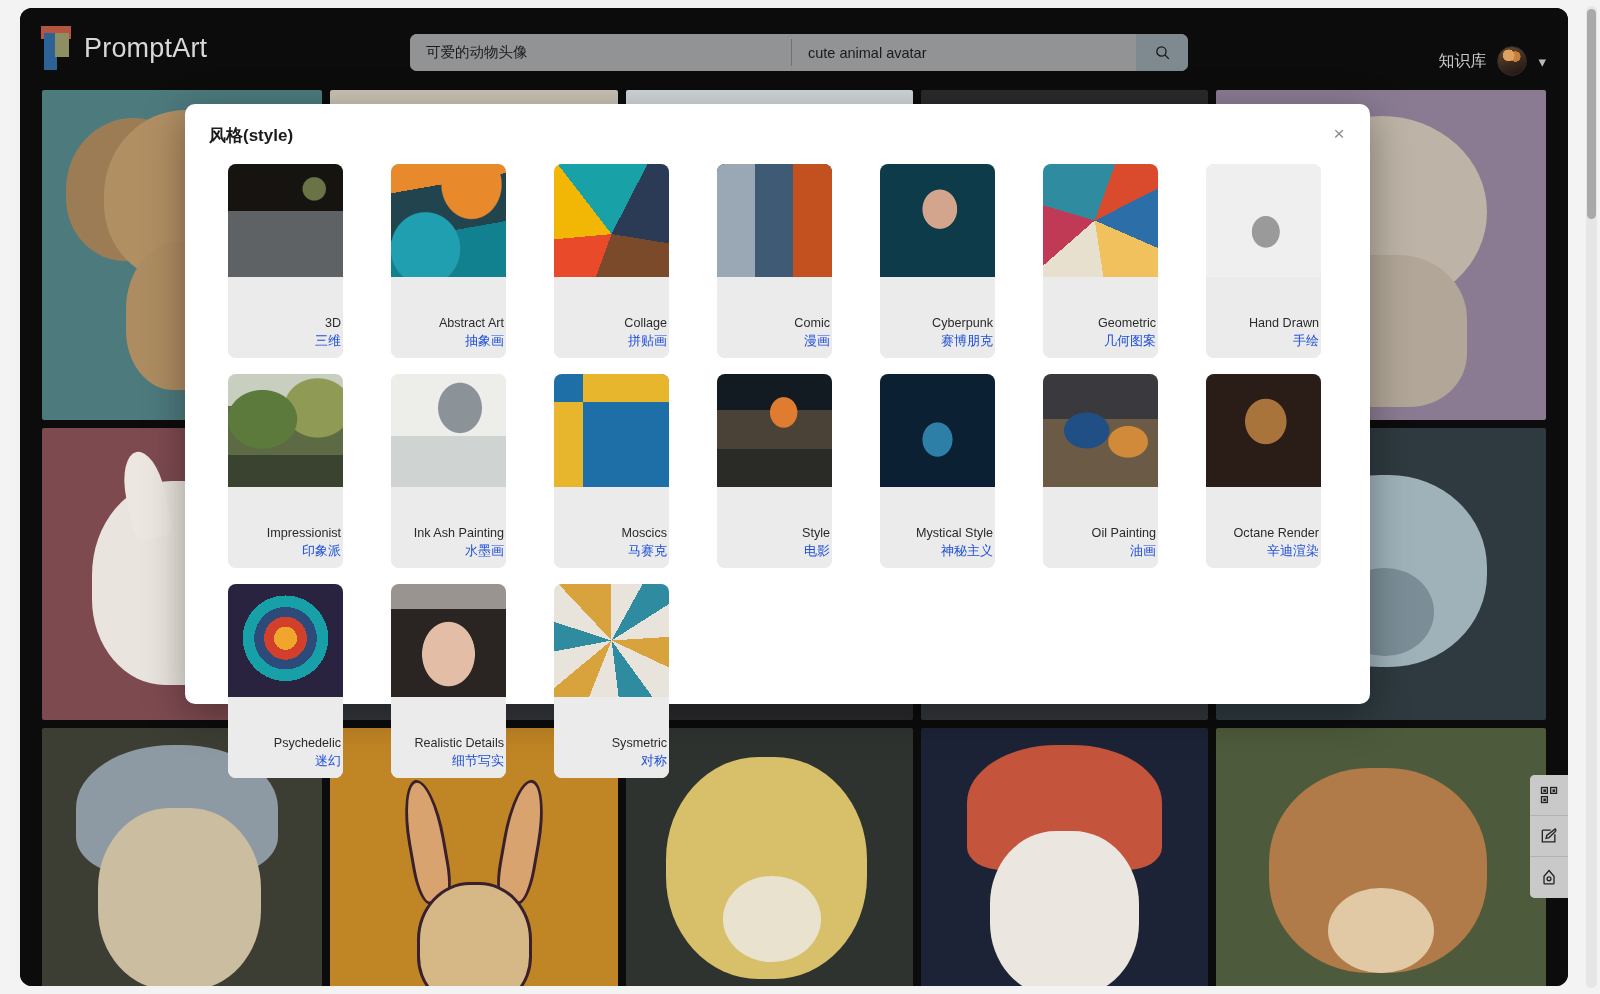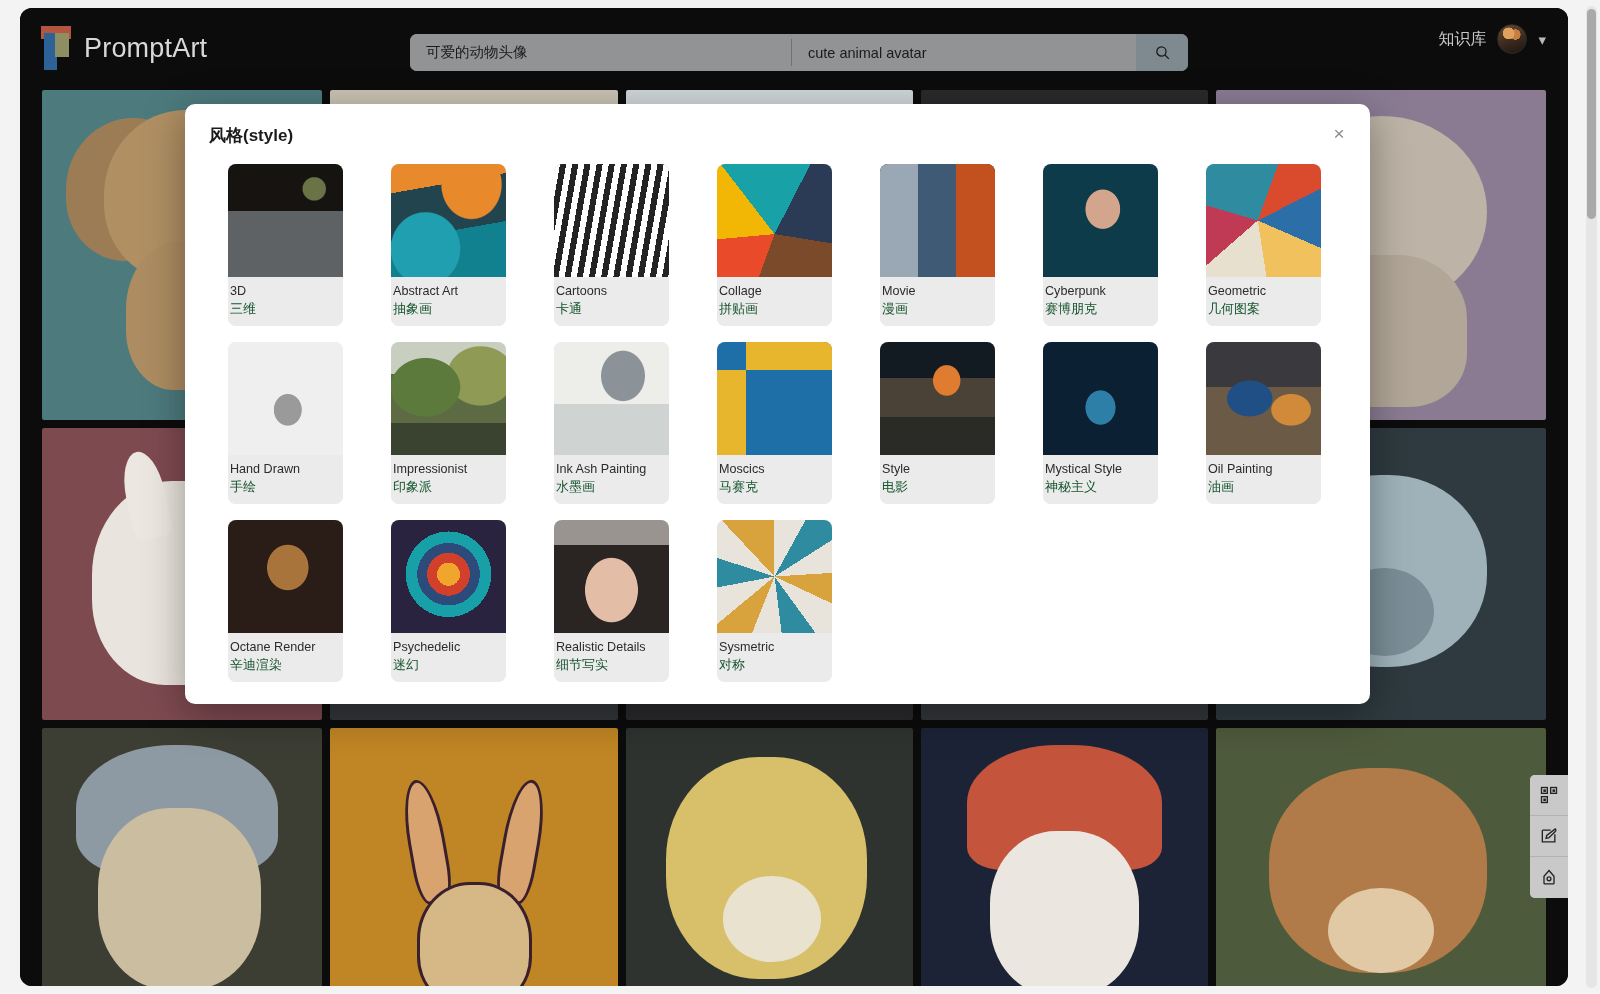--- a/index.html
+++ b/index.html
@@ -112,21 +112,21 @@
     cursor: pointer;
     display: flex;
     align-items: center;
     justify-content: center;
   }
   #search-btn svg { width: 17px; height: 17px; stroke: #17191a; fill: none; stroke-width: 1.8; }
 
   
   #user-area {
     position: absolute;
-    right: 22px; top: 16px;
+    right: 22px; top: 38px;
     display: flex;
     align-items: center;
     gap: 11px;
   }
   #kb-label { color: #c9c9c9; font-size: 16px; }
   #avatar {
     width: 30px; height: 30px;
     border-radius: 50%;
     background:
       radial-gradient(circle at 38% 30%, #e0a060 0 22%, transparent 23%),
@@ -393,32 +393,33 @@
     overflow: hidden;
     background: #ebebeb;
     cursor: pointer;
   }
   .style-thumb {
     width: 115px; height: 113px;
     display: block;
   }
   .style-labels {
     padding: 5px 2px 7px 2px;
-    text-align: left;
+    text-align: right;
     background: #ebebeb;
+    margin-top: 32px;
   }
   .style-en {
     font-size: 12.6px;
     color: #2b2b2b;
     line-height: 1.45;
     white-space: nowrap;
   }
   .style-zh {
     font-size: 13px;
-    color: #14532d;
+    color: #1d4ed8;
     line-height: 1.45;
   }
 
   
   #float-actions {
     position: absolute;
     right: 0px; bottom: 88px;
     width: 38px;
     background: #c9c9c9;
     border-radius: 5px 0 0 5px;
@@ -541,37 +542,30 @@
               </div>
             </div>
             <div class="style-card">
               <div class="style-thumb" style="background: radial-gradient(at 70% 18%, rgb(232, 137, 44) 0px, rgb(232, 137, 44) 26%, transparent 27%) 0% 0% / cover, radial-gradient(at 30% 75%, rgb(31, 159, 176) 0px, rgb(31, 159, 176) 30%, transparent 31%), linear-gradient(170deg, rgb(232, 137, 44) 0px, rgb(232, 137, 44) 22%, rgb(34, 68, 79) 22%, rgb(34, 68, 79) 58%, rgb(17, 128, 143) 58%, rgb(17, 128, 143) 100%);"></div>
               <div class="style-labels">
                 <div class="style-en">Abstract Art</div>
                 <div class="style-zh">抽象画</div>
               </div>
             </div>
             <div class="style-card">
-              <div class="style-thumb" style="background: repeating-linear-gradient(100deg, rgb(255, 255, 255) 0px, rgb(255, 255, 255) 6px, rgb(35, 35, 35) 6px, rgb(35, 35, 35) 12px) 0px 52% / cover no-repeat, linear-gradient(rgb(159, 198, 218) 0px, rgb(159, 198, 218) 44%, rgb(217, 164, 79) 44%, rgb(217, 164, 79) 100%);"></div>
-              <div class="style-labels">
-                <div class="style-en">Cartoons</div>
-                <div class="style-zh">卡通</div>
-              </div>
-            </div>
-            <div class="style-card">
               <div class="style-thumb" style="background: conic-gradient(from 200deg at 50% 62%, rgb(233, 75, 42) 0deg, rgb(233, 75, 42) 18%, rgb(242, 183, 5) 18%, rgb(242, 183, 5) 34%, rgb(24, 162, 168) 34%, rgb(24, 162, 168) 52%, rgb(43, 58, 85) 52%, rgb(43, 58, 85) 72%, rgb(122, 74, 43) 72%, rgb(122, 74, 43) 100%) 0% 0% / cover;"></div>
               <div class="style-labels">
                 <div class="style-en">Collage</div>
                 <div class="style-zh">拼贴画</div>
               </div>
             </div>
             <div class="style-card">
               <div class="style-thumb" style="background: linear-gradient(90deg, rgb(154, 167, 180) 0px, rgb(154, 167, 180) 33%, rgb(62, 90, 116) 33%, rgb(62, 90, 116) 66%, rgb(195, 80, 31) 66%, rgb(195, 80, 31) 100%) 0% 0% / cover, linear-gradient(rgb(40, 53, 68) 0px, rgb(40, 53, 68) 50%, rgb(92, 112, 128) 50%, rgb(92, 112, 128) 100%);"></div>
               <div class="style-labels">
-                <div class="style-en">Movie</div>
+                <div class="style-en">Comic</div>
                 <div class="style-zh">漫画</div>
               </div>
             </div>
             <div class="style-card">
               <div class="style-thumb" style="background: radial-gradient(at 52% 40%, rgb(211, 165, 140) 0px, rgb(211, 165, 140) 20%, transparent 21%) 0% 0% / cover, linear-gradient(170deg, rgb(13, 59, 74) 0px, rgb(13, 59, 74) 100%);"></div>
               <div class="style-labels">
                 <div class="style-en">Cyberpunk</div>
                 <div class="style-zh">赛博朋克</div>
               </div>
             </div>

